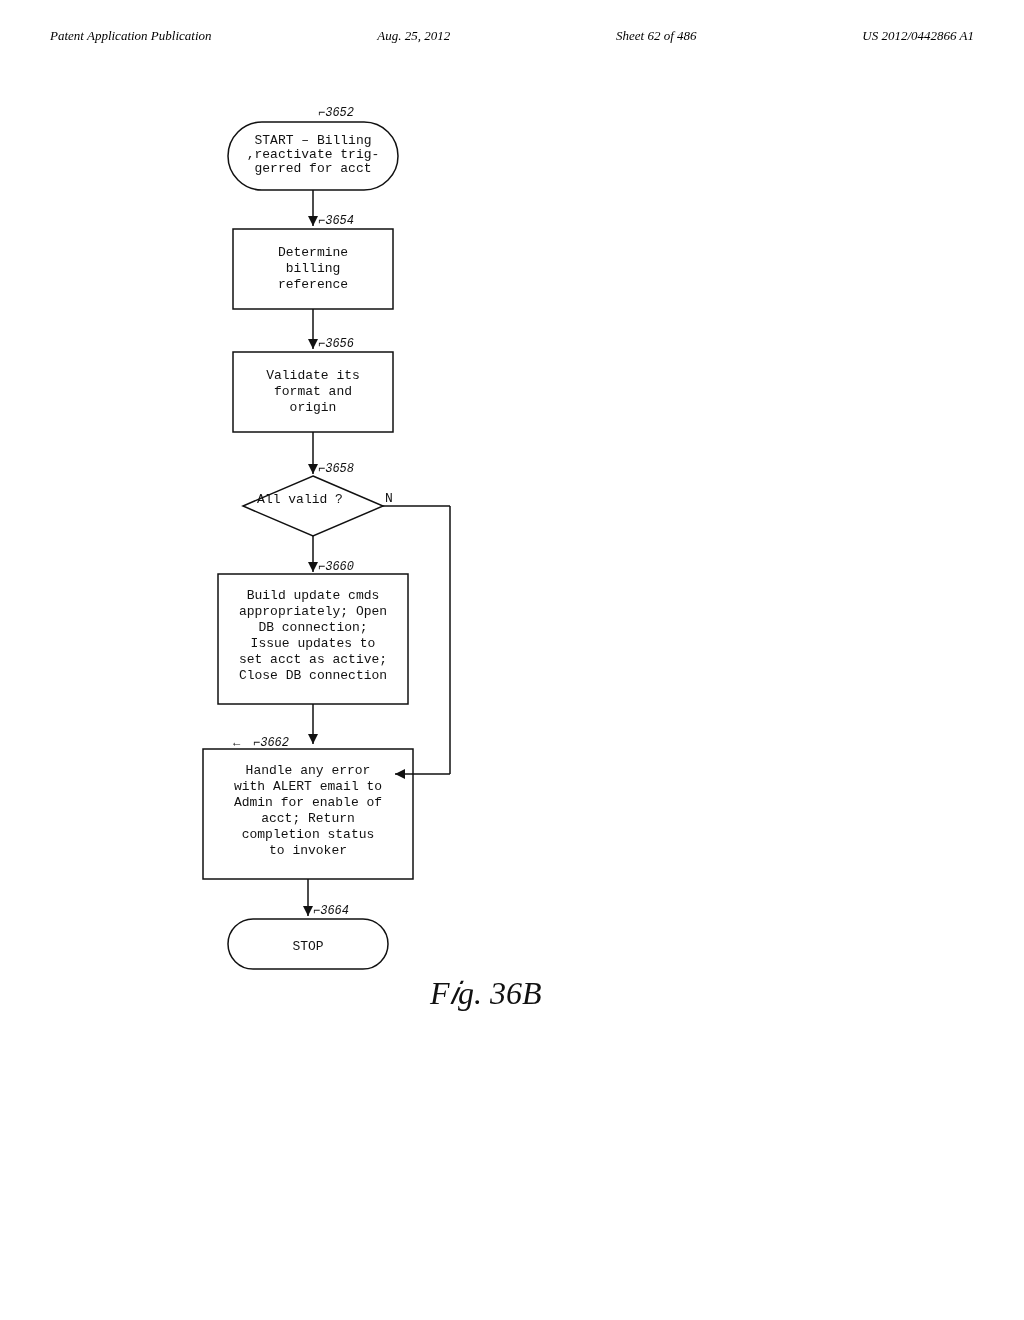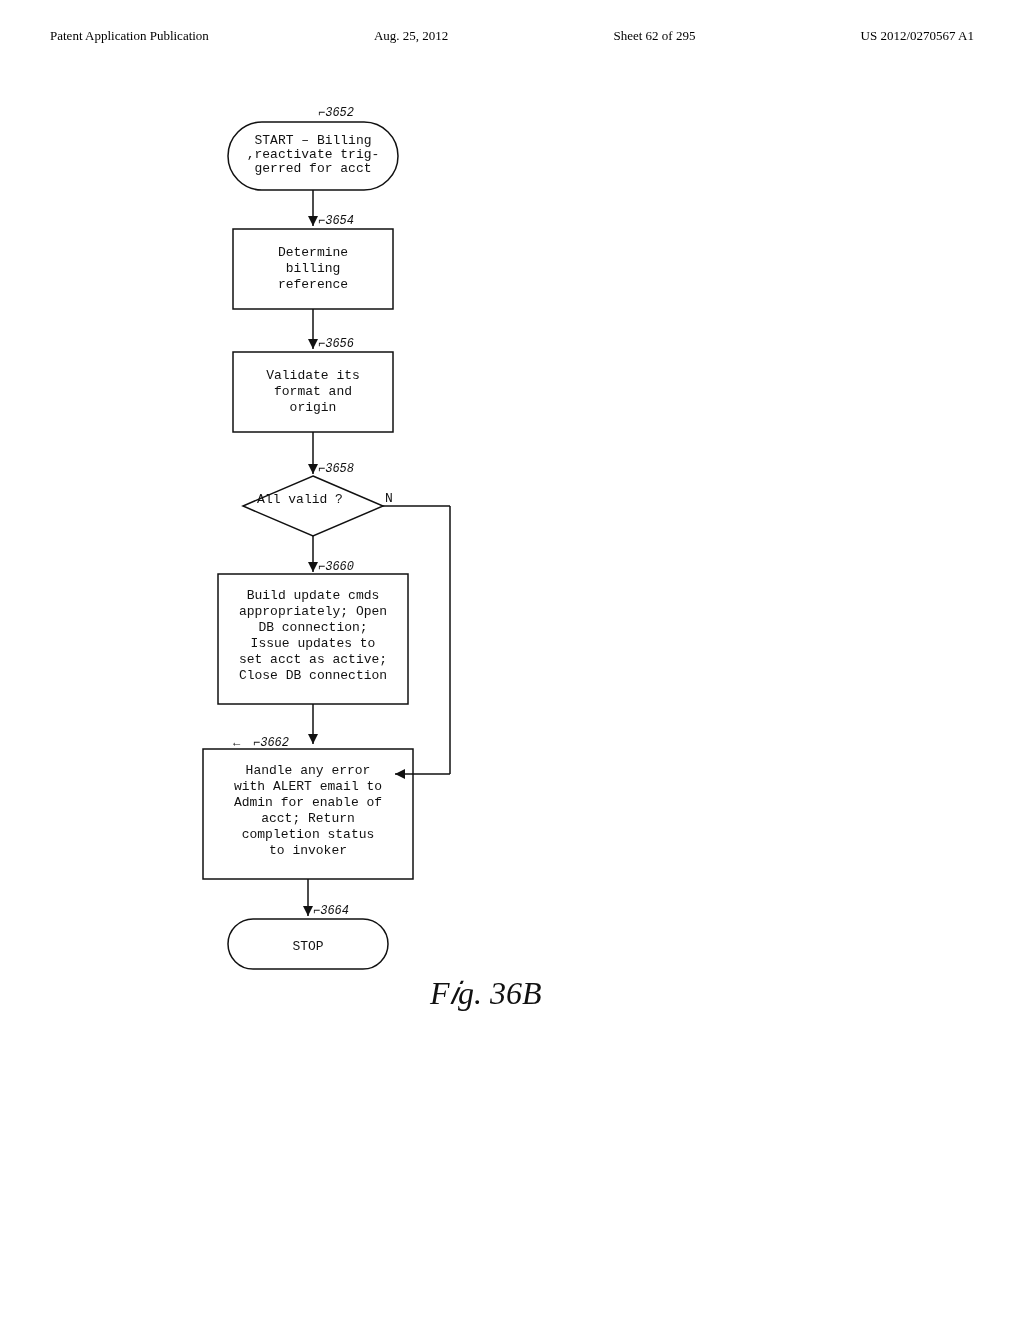--- a/index.html
+++ b/index.html
@@ -11,20 +11,21 @@
       position: relative;
       overflow: hidden;
     }
 
     .page-header {
       display: flex;
       justify-content: space-between;
       align-items: flex-start;
       padding: 28px 50px 0 50px;
       font-size: 13px;
+      font-style: italic;
     }
 
     .diagram-area {
       position: relative;
       width: 100%;
       height: calc(100% - 60px);
       margin-top: 10px;
     }
 
     svg {
@@ -34,22 +35,22 @@
       width: 100%;
       height: 100%;
     }
   </style>
 </head>
 <body>
 
 <div class="page-header">
   <span>Patent Application Publication</span>
   <span>Aug. 25, 2012</span>
-  <span>Sheet 62 of 295</span>
-  <span>US 2012/0270567 A1</span>
+  <span>Sheet 62 of 486</span>
+  <span>US 2012/0442866 A1</span>
 </div>
 
 <div class="diagram-area">
   <svg viewBox="0 0 1024 1260" xmlns="http://www.w3.org/2000/svg">
 
     <defs>
       <style>
         text { font-family: 'Courier New', Courier, monospace; font-size: 13px; fill: #111; }
         .label-small { font-size: 12px; }
         .node-id { font-size: 12px; font-style: italic; }

